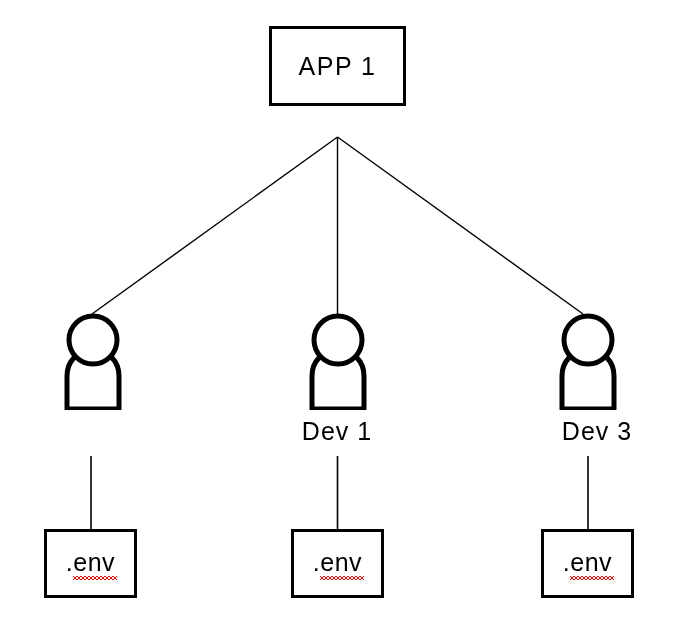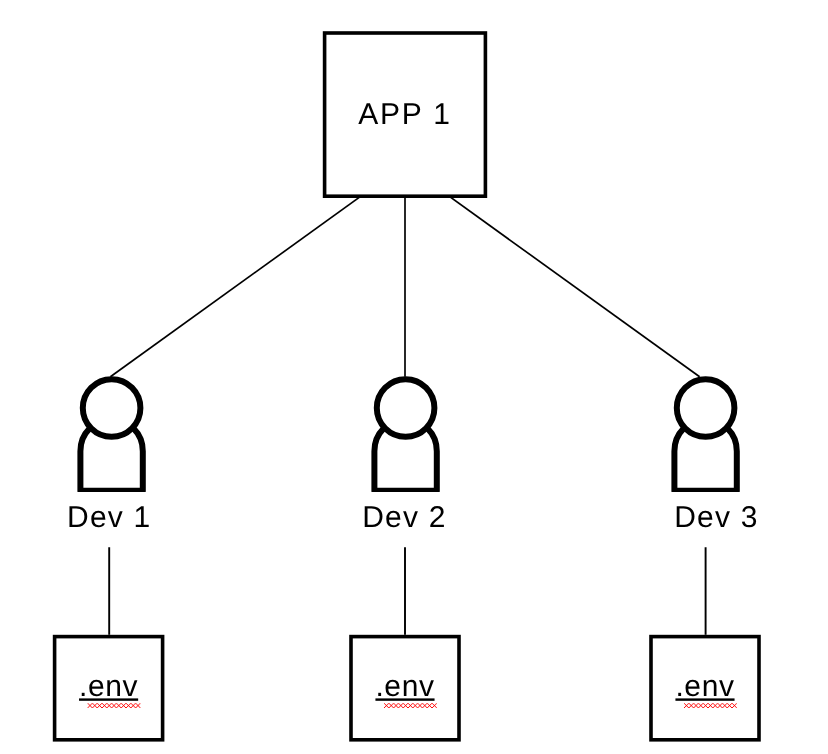--- a/index.html
+++ b/index.html
@@ -31,35 +31,34 @@
     border: 3px solid #000000;
     background: #ffffff;
     display: flex;
     align-items: center;
     justify-content: center;
   }
   .app-box {
     left: 269px;
     top: 26px;
     width: 137px;
-    height: 139px;
+    height: 80px;
   }
   .app-label {
     font-size: 25px;
     color: #000000;
     font-weight: 400;
     letter-spacing: 1.5px;
     line-height: 1;
     white-space: nowrap;
   }
   .env-box {
     width: 93px;
-    height: 89px;
+    height: 69px;
     top: 529px;
-    text-decoration: underline;
   }
   .env-box-0 { left: 44px; }
   .env-box-1 { left: 291px; }
   .env-box-2 { left: 541px; }
   .env-label {
     position: relative;
     font-size: 25px;
     color: #000000;
     font-weight: 400;
     letter-spacing: 0.5px;
@@ -139,22 +138,21 @@
       <circle cx="32" cy="28" r="24" fill="#ffffff" stroke="#000000" stroke-width="5"></circle>
     </svg>
   </div>
   <div class="person person-2">
     <svg viewBox="0 0 64 98" xmlns="http://www.w3.org/2000/svg">
       <path d="M6 97 L6 64 C6 49 17 38 32 38 C47 38 58 49 58 64 L58 97 Z" fill="#ffffff" stroke="#000000" stroke-width="5" stroke-linejoin="round"></path>
       <circle cx="32" cy="28" r="24" fill="#ffffff" stroke="#000000" stroke-width="5"></circle>
     </svg>
   </div>
 
-  <div class="dev-label dev-label-0">Dev 1</div>
-  <div class="dev-label dev-label-1">Dev 2</div>
+  <div class="dev-label dev-label-1">Dev 1</div>
   <div class="dev-label dev-label-2">Dev 3</div>
 
   <div class="node-box env-box env-box-0">
     <span class="env-label">.env</span>
   </div>
   <div class="node-box env-box env-box-1">
     <span class="env-label">.env</span>
   </div>
   <div class="node-box env-box env-box-2">
     <span class="env-label">.env</span>

